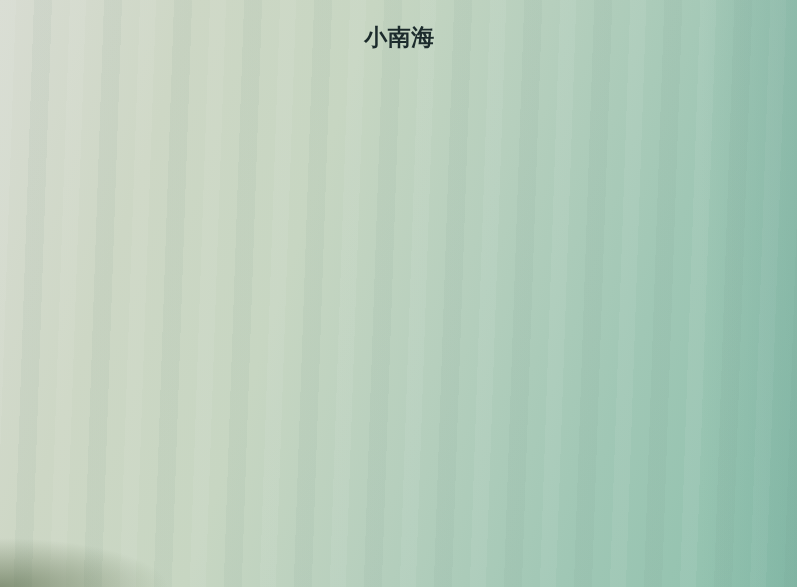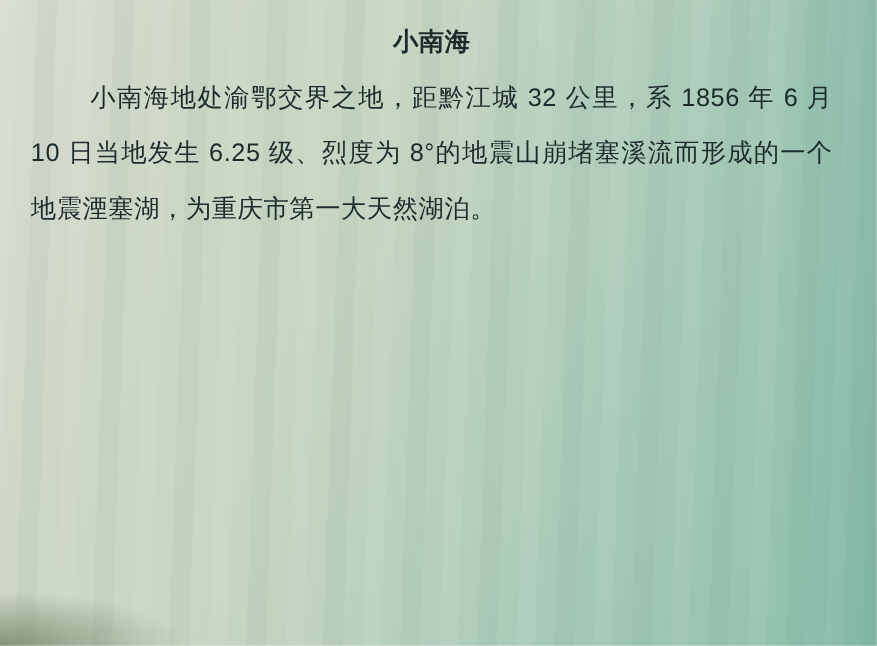--- a/index.html
+++ b/index.html
@@ -21,21 +21,21 @@
         #cdd7c5 20%,
         #c7d6c2 38%,
         #b6cfbd 56%,
         #a0c7b5 76%,
         var(--bg-teal, #8cc0ac) 100%);
   }
   .doc {
     box-sizing: border-box;
     width: 797px;
     height: 587px;
-    padding: 12px 40px 0 28px;
+    padding: 12px 40px 0 42px;
     font-size: 23px;
     line-height: 50.5px;
     letter-spacing: 0.5px;
     text-align: justify;
   }
   .title {
     margin: 0;
     font-size: 23px;
     font-weight: 600;
     text-align: center;
@@ -49,18 +49,15 @@
   }
   .t-dark { color: var(--text-dark, #1c2b2c); }
   .t-red  { color: var(--text-red, #7a342b); }
 </style>
 </head>
 <body>
 
 <div class="doc">
   <h1 class="title">小南海</h1>
 
-  <p class="para">
-    <span class="t-dark">小南海地处渝鄂交界之地，距黔江城 32 公里，系 1856 年 6 月 10 日当地发生 6.25 级、烈度为 8°的地震山崩堵塞溪流而形成的一个地震湮塞湖，为重庆市第一大天然湖泊。</span>
-  </p>
 
 
 </div>
 
 </body></html>

